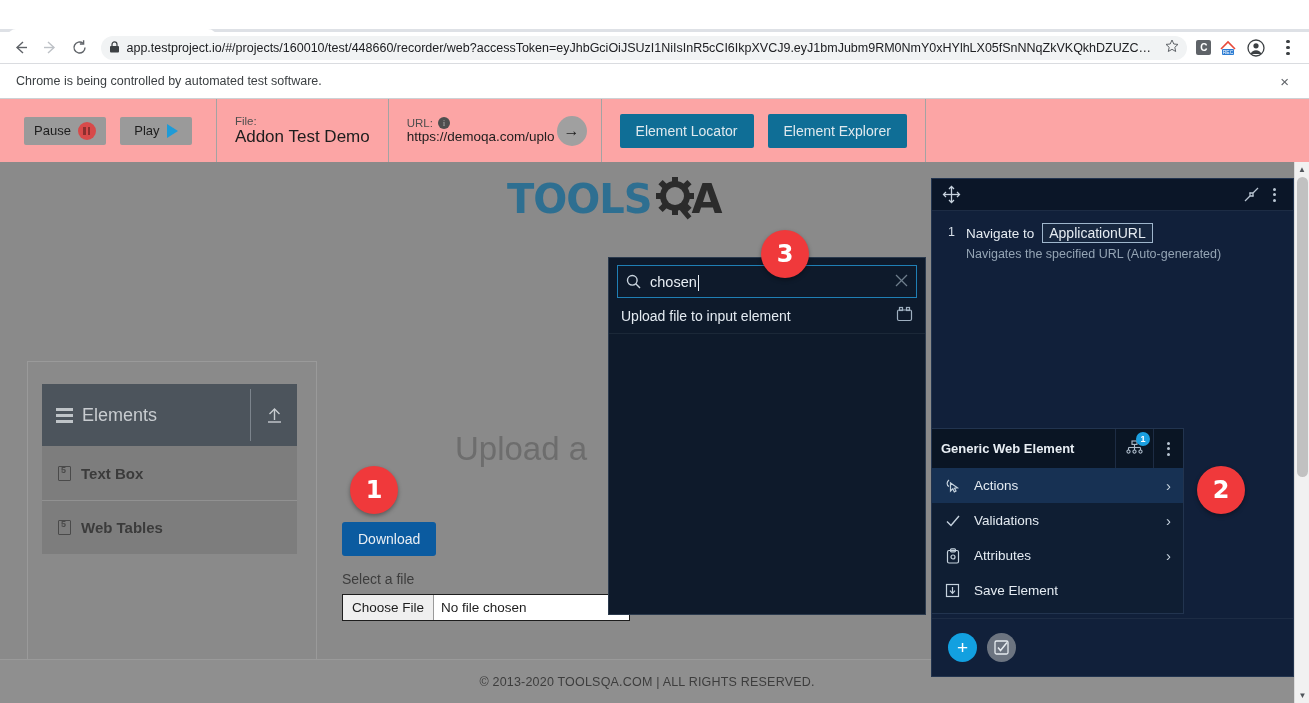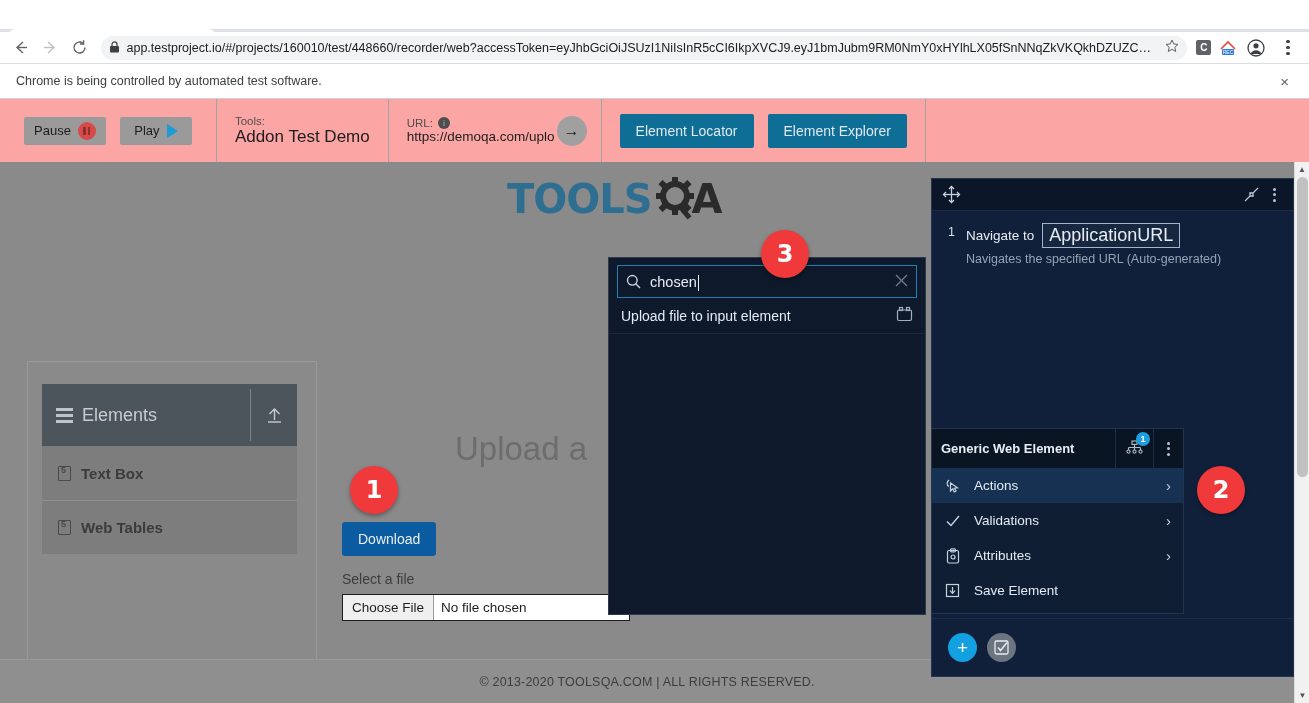--- a/index.html
+++ b/index.html
@@ -228,21 +228,21 @@
   .dots-v { display: flex; flex-direction: column; gap: 2.5px; align-items: center; }
   .dots-v i { width: 3px; height: 3px; border-radius: 50%; background: #b9c5d2; display: block; }
   .step {
     padding: 12px 16px 0 16px; display: flex; gap: 11px; align-items: flex-start;
   }
   .step-num { font-size: 12.5px; color: #d6dee7; padding-top: 2px; }
   .step-main { display: flex; flex-direction: column; gap: 4px; }
   .step-line { display: flex; align-items: center; gap: 8px; }
   .step-text { font-size: 13.5px; color: #e6ecf2; }
   .step-param {
-    font-size: 18px; color: #e6ecf2; border: 1px solid #9fb6cc;
+    font-size: 14px; color: #e6ecf2; border: 1px solid #9fb6cc;
     padding: 1px 6px; background: #17273f;
   }
   .step-desc { font-size: 12.5px; color: #94a4b4; }
 
   
   .ctxmenu {
     position: absolute; left: 931px; top: 428px; width: 253px; height: 186px;
     background: #0f1e33; border: 1px solid #22344f;
   }
   .ctx-head {
@@ -418,21 +418,21 @@
             <i></i>
           </span>
       </div>
       <div class="tp-ctrl-btn">
         <span>Play</span>
         <span class="play-ico"></span>
       </div>
     </div>
 
     <div class="tp-sect tp-field divider">
-      <span class="tp-label">Tools:</span>
+      <span class="tp-label">File:</span>
       <span class="tp-value">Addon Test Demo</span>
     </div>
 
     <div class="tp-sect divider">
       <div class="tp-field" style="padding-right:0">
         <span class="tp-label">
           <span>URL:</span>
           <span class="info-dot">i</span>
         </span>
         <span class="tp-url-value">https://demoqa.com/uplo</span>

